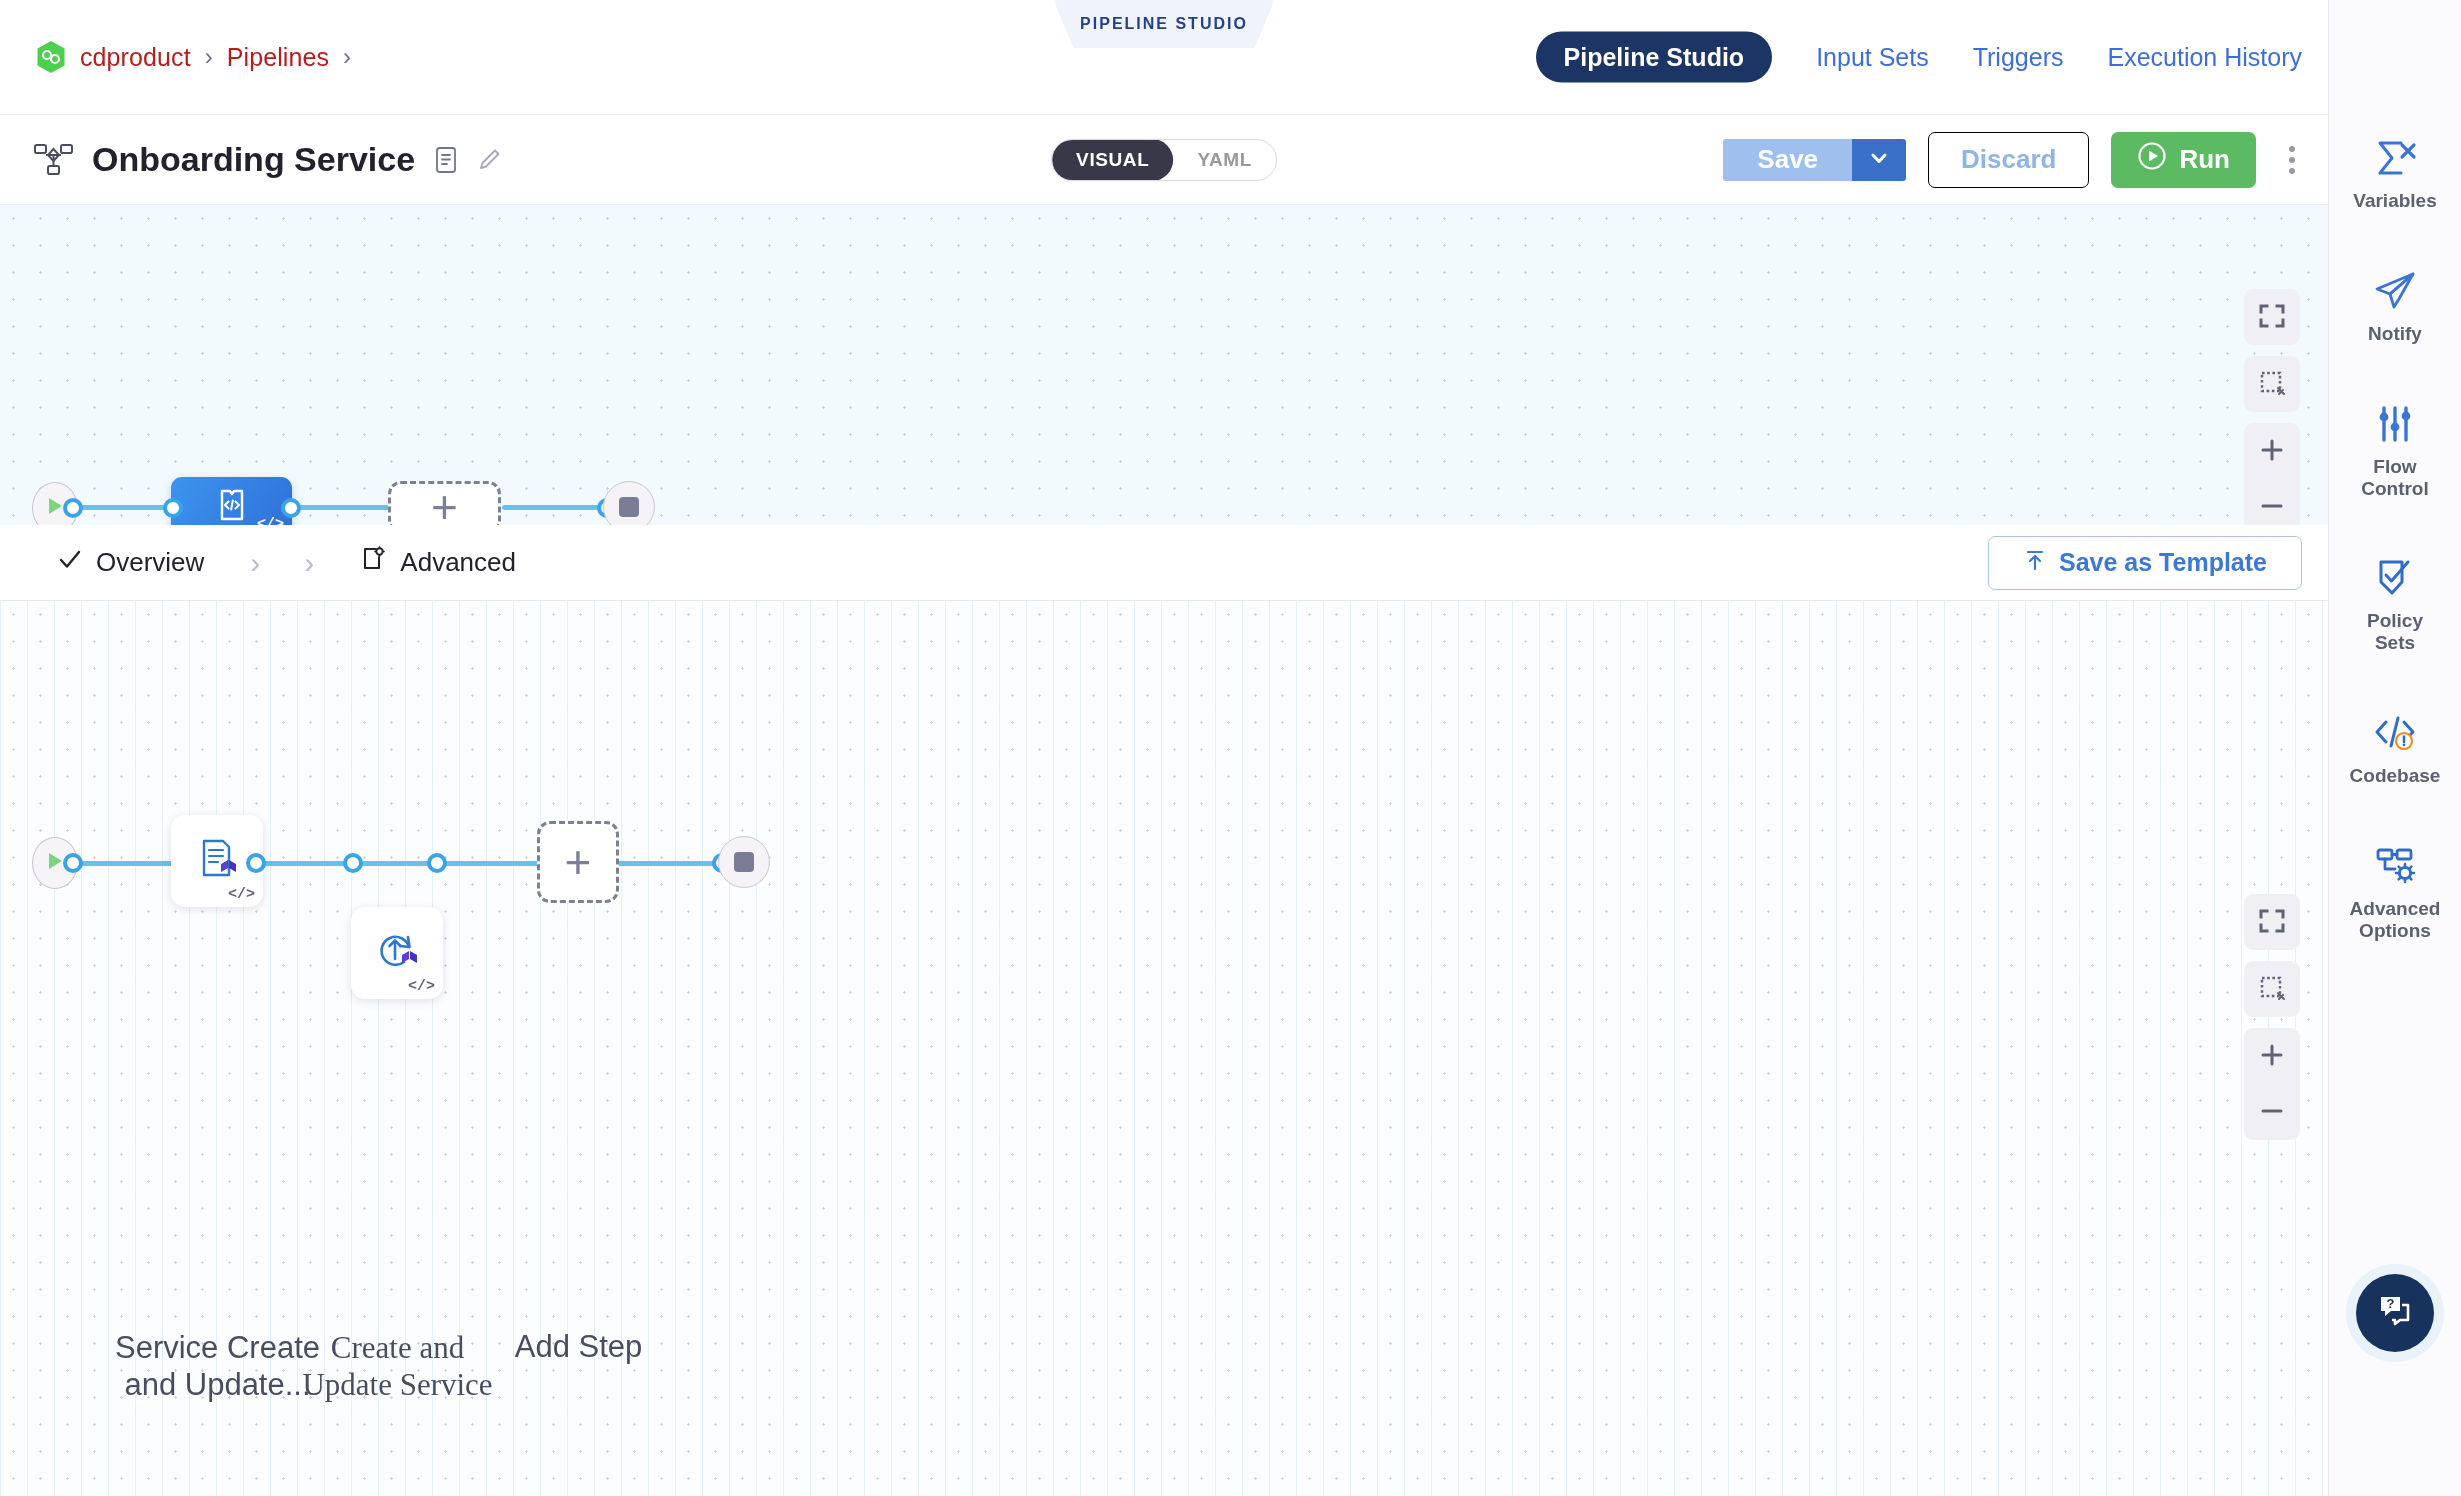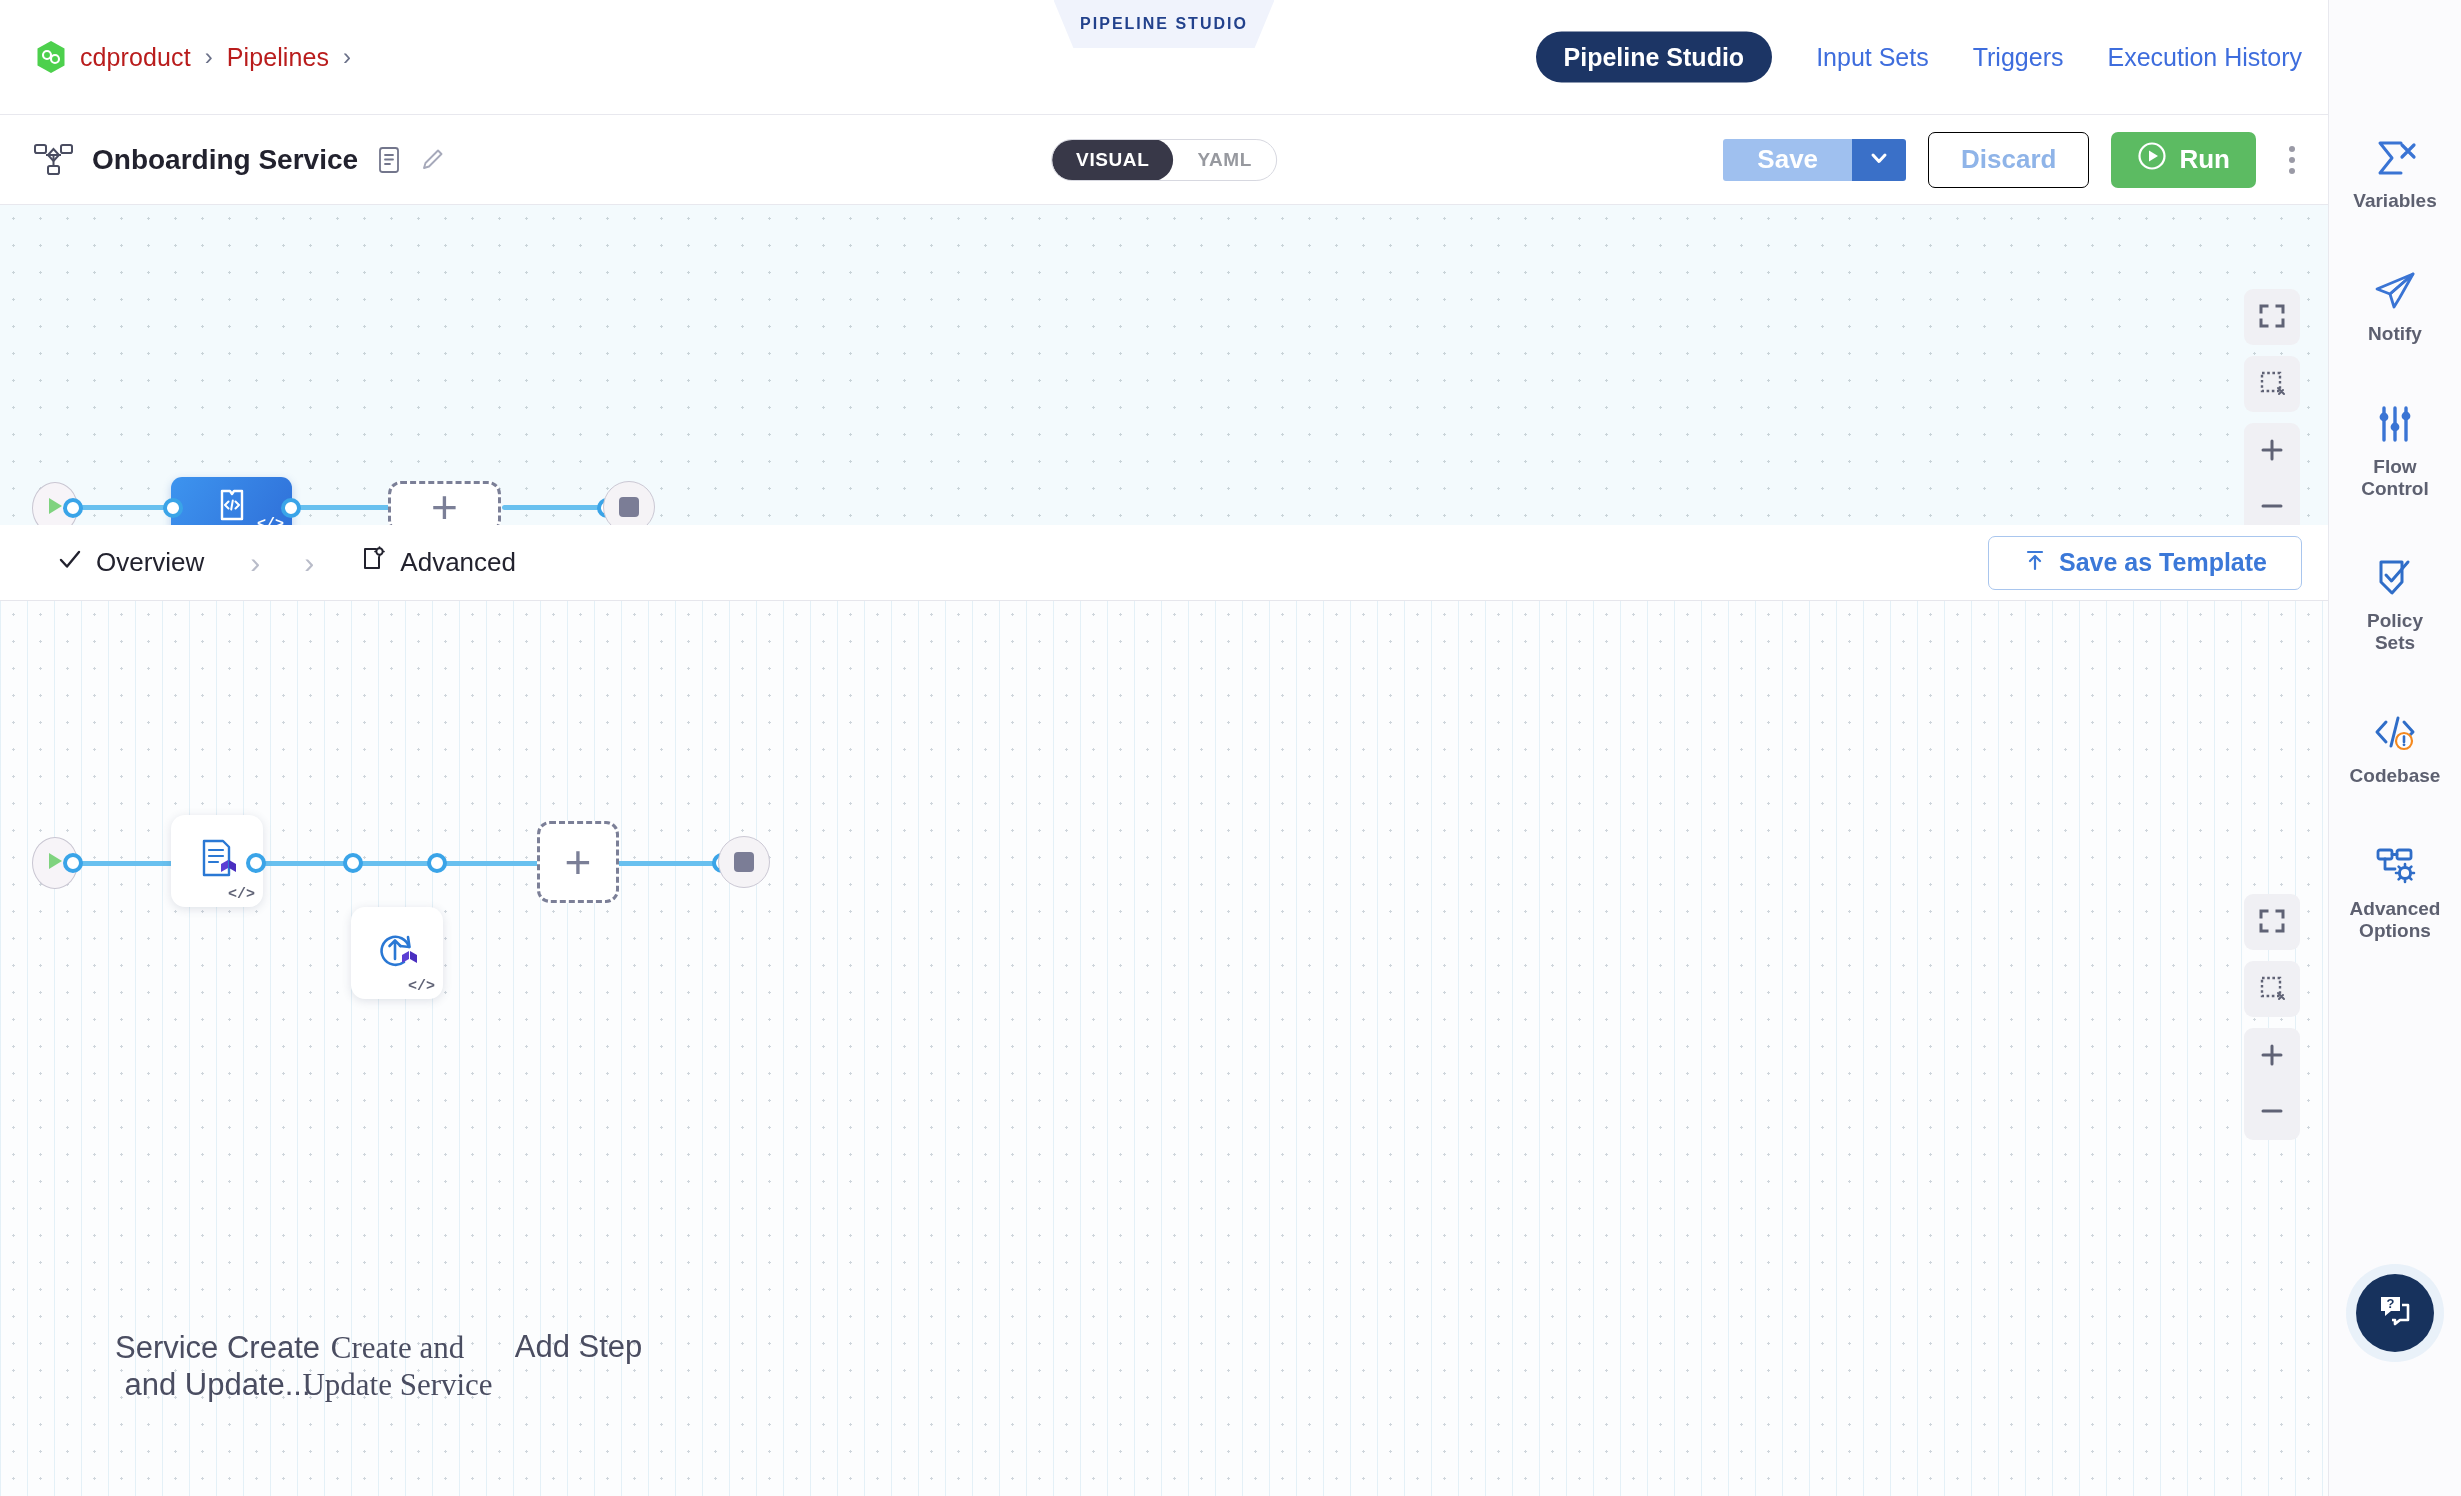--- a/index.html
+++ b/index.html
@@ -49,21 +49,21 @@
   }
 
   
   .titlebar {
     position: relative; height: 90px; flex: 0 0 90px;
     display: flex; align-items: center; background: #fff;
     border-bottom: 1px solid #e8e8ee;
   }
   .title-left { display: flex; align-items: center; gap: 18px; padding-left: 34px; }
   .pipeline-icon { width: 40px; height: 34px; }
-  .pipeline-title { font-size: 28px; font-weight: bold; color: #22222e; white-space: nowrap; }
+  .pipeline-title { font-size: 34px; font-weight: bold; color: #22222e; white-space: nowrap; }
   .title-icon-btn { width: 26px; height: 30px; display:flex; align-items:center; justify-content:center; }
 
   .mode-toggle {
     position: absolute; left: 50%; transform: translateX(-50%);
     display: flex; align-items: center;
     border: 1px solid #d7d8e0; border-radius: 22px; background: #fff; overflow: hidden;
     height: 42px;
   }
   .mode-opt {
     font-size: 19px; font-weight: bold; letter-spacing: 0.6px;

